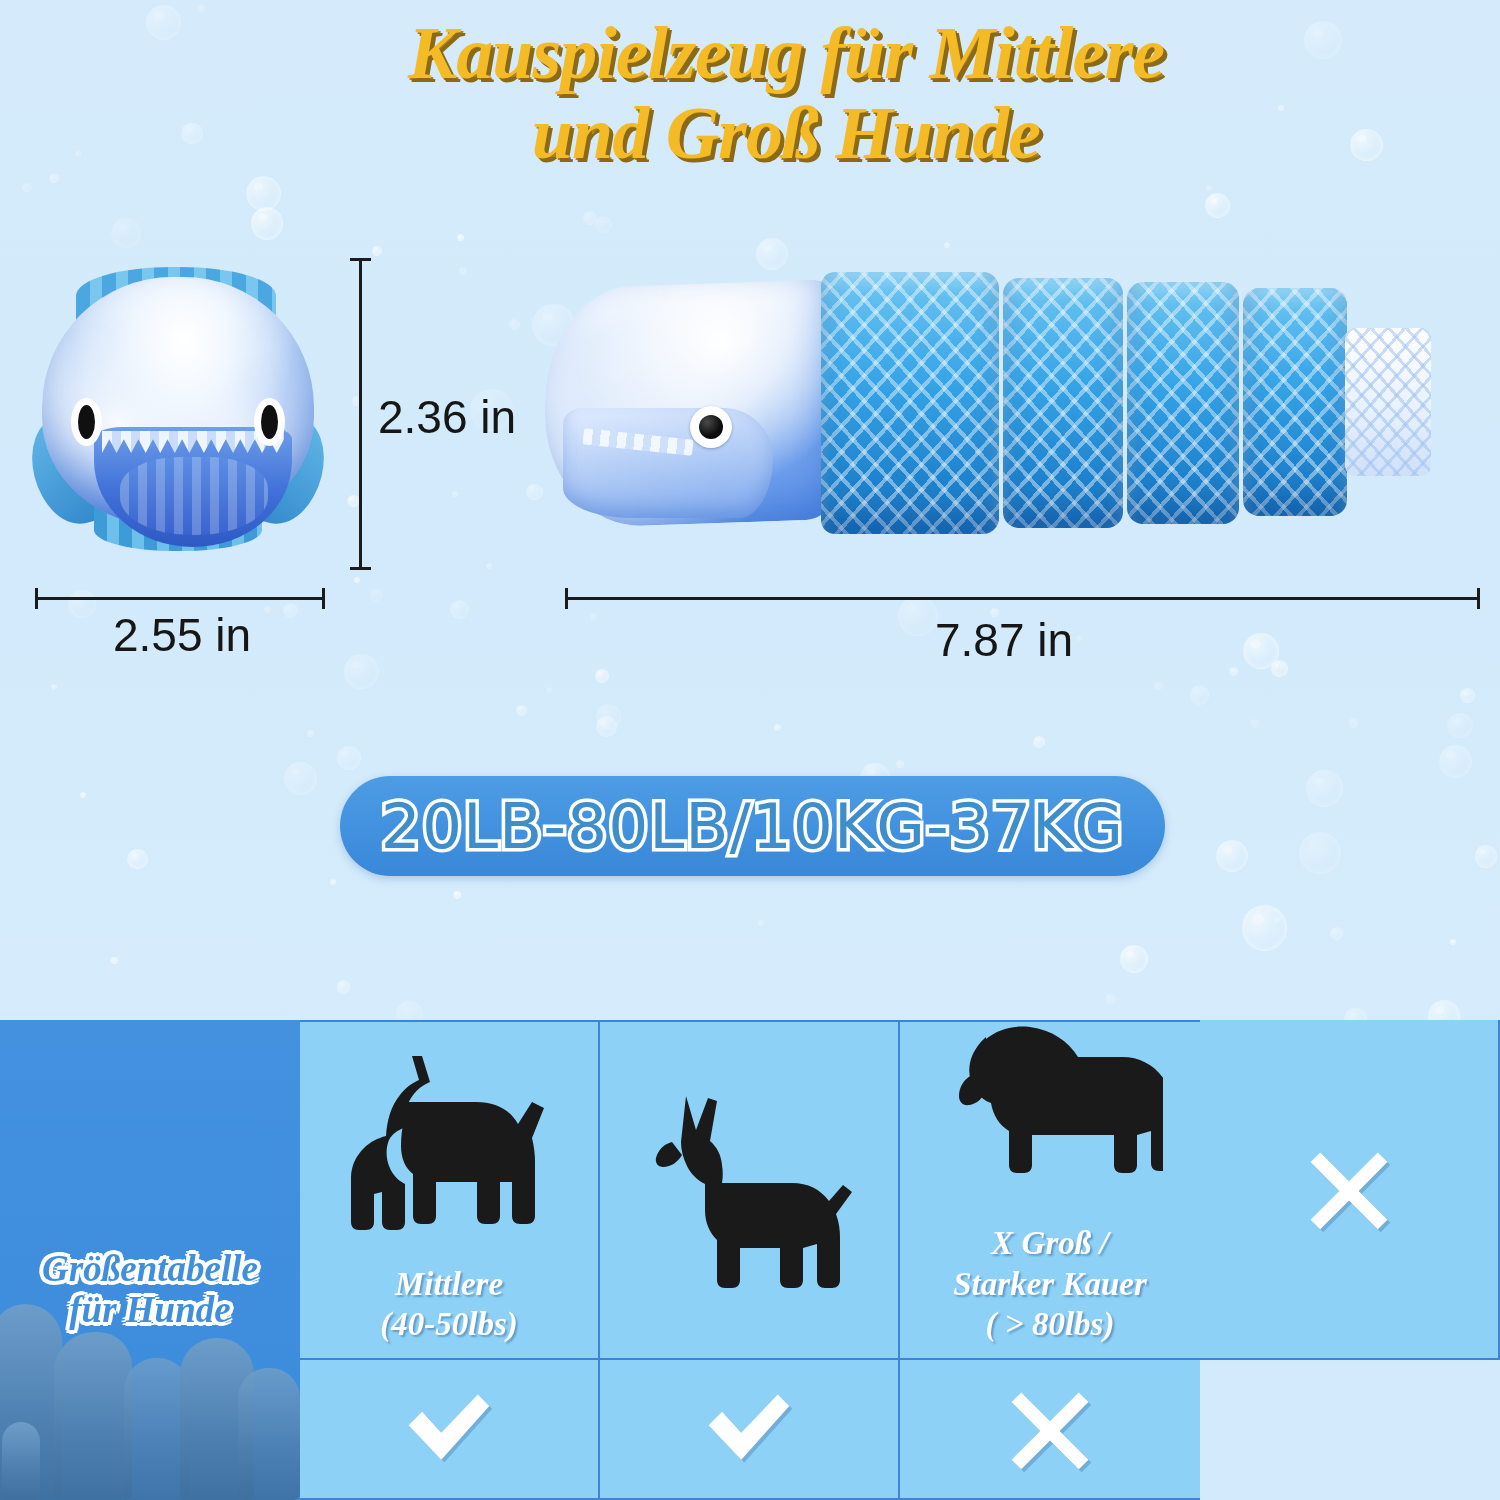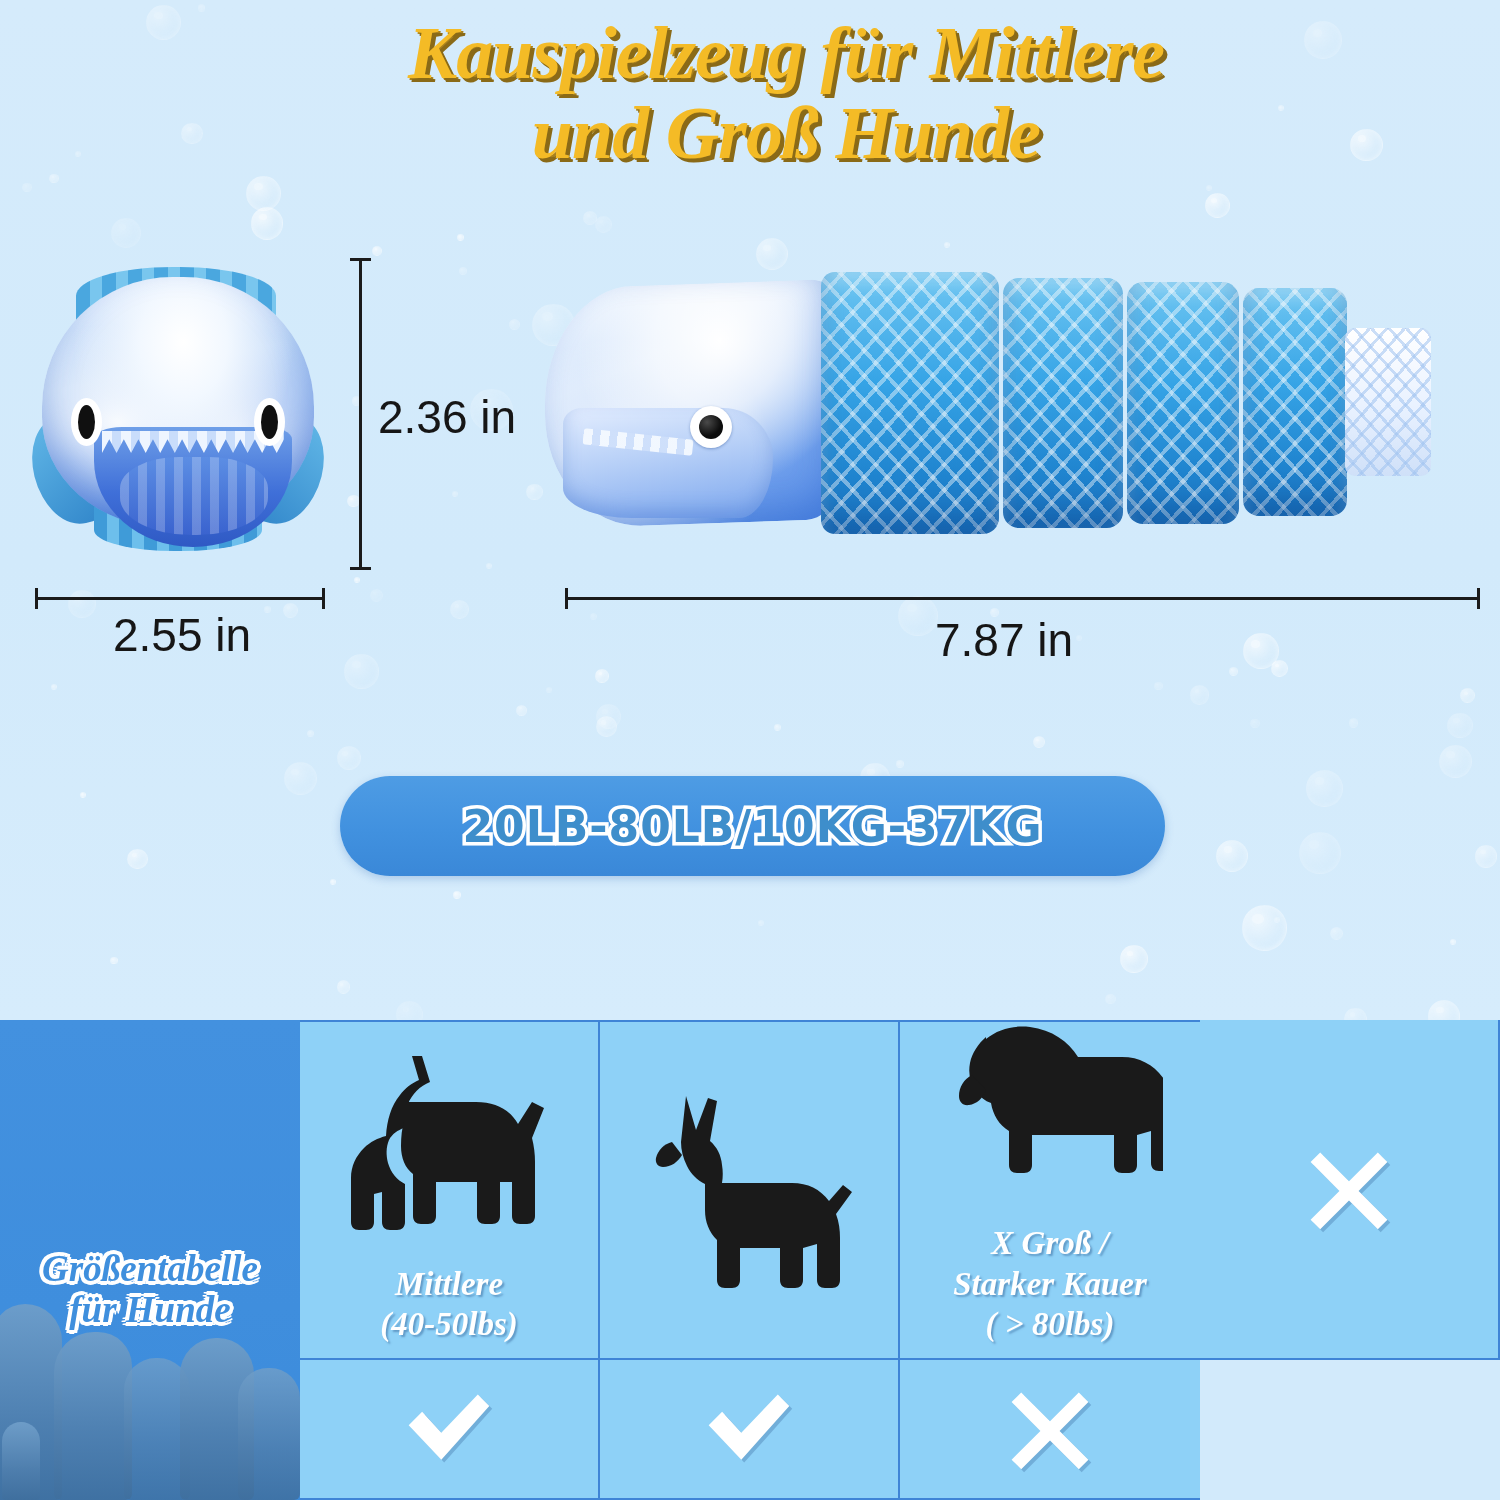--- a/index.html
+++ b/index.html
@@ -112,21 +112,21 @@
      background:
        repeating-linear-gradient(48deg, rgba(160,195,240,.55) 0 3px, rgba(255,255,255,0) 3px 13px),
        repeating-linear-gradient(-48deg, rgba(160,195,240,.55) 0 3px, rgba(255,255,255,0) 3px 13px),
        linear-gradient(180deg,#ffffff,#e8f1ff 55%,#cfe0f8);}
 
   
   #badge{position:absolute;left:340px;top:776px;width:825px;height:100px;border-radius:52px;
      background:linear-gradient(180deg,#4e9ce4 0%,#4191df 55%,#3a88d8 100%);
      display:flex;align-items:center;justify-content:center;
      box-shadow:0 3px 8px rgba(40,100,180,.25);}
-  #badge-text{font-family:"DejaVu Sans", sans-serif;font-weight:bold;font-size:44px;letter-spacing:1px;
+  #badge-text{font-family:"DejaVu Sans", sans-serif;font-weight:normal;font-size:63px;letter-spacing:1px;
      color:#3e8ecb;
      -webkit-text-stroke:7px #ffffff;paint-order:stroke fill;
      text-shadow:0 0 1px #ffffff;}
 
   
   #table{position:absolute;left:0;top:1020px;width:1500px;height:480px;}
   #leftpanel{position:absolute;left:0;top:0;width:326px;height:480px;
      background:linear-gradient(180deg,#4391df 0%,#3f8edd 60%,#3c8bdb 100%);overflow:hidden;}
   #dogphoto{position:absolute;left:0;bottom:0;width:300px;height:250px;overflow:hidden;}
   .pdog{position:absolute;bottom:0;background:linear-gradient(180deg,#6f9ec9 0%,#4f7fae 60%,#3f6f9e 100%);

